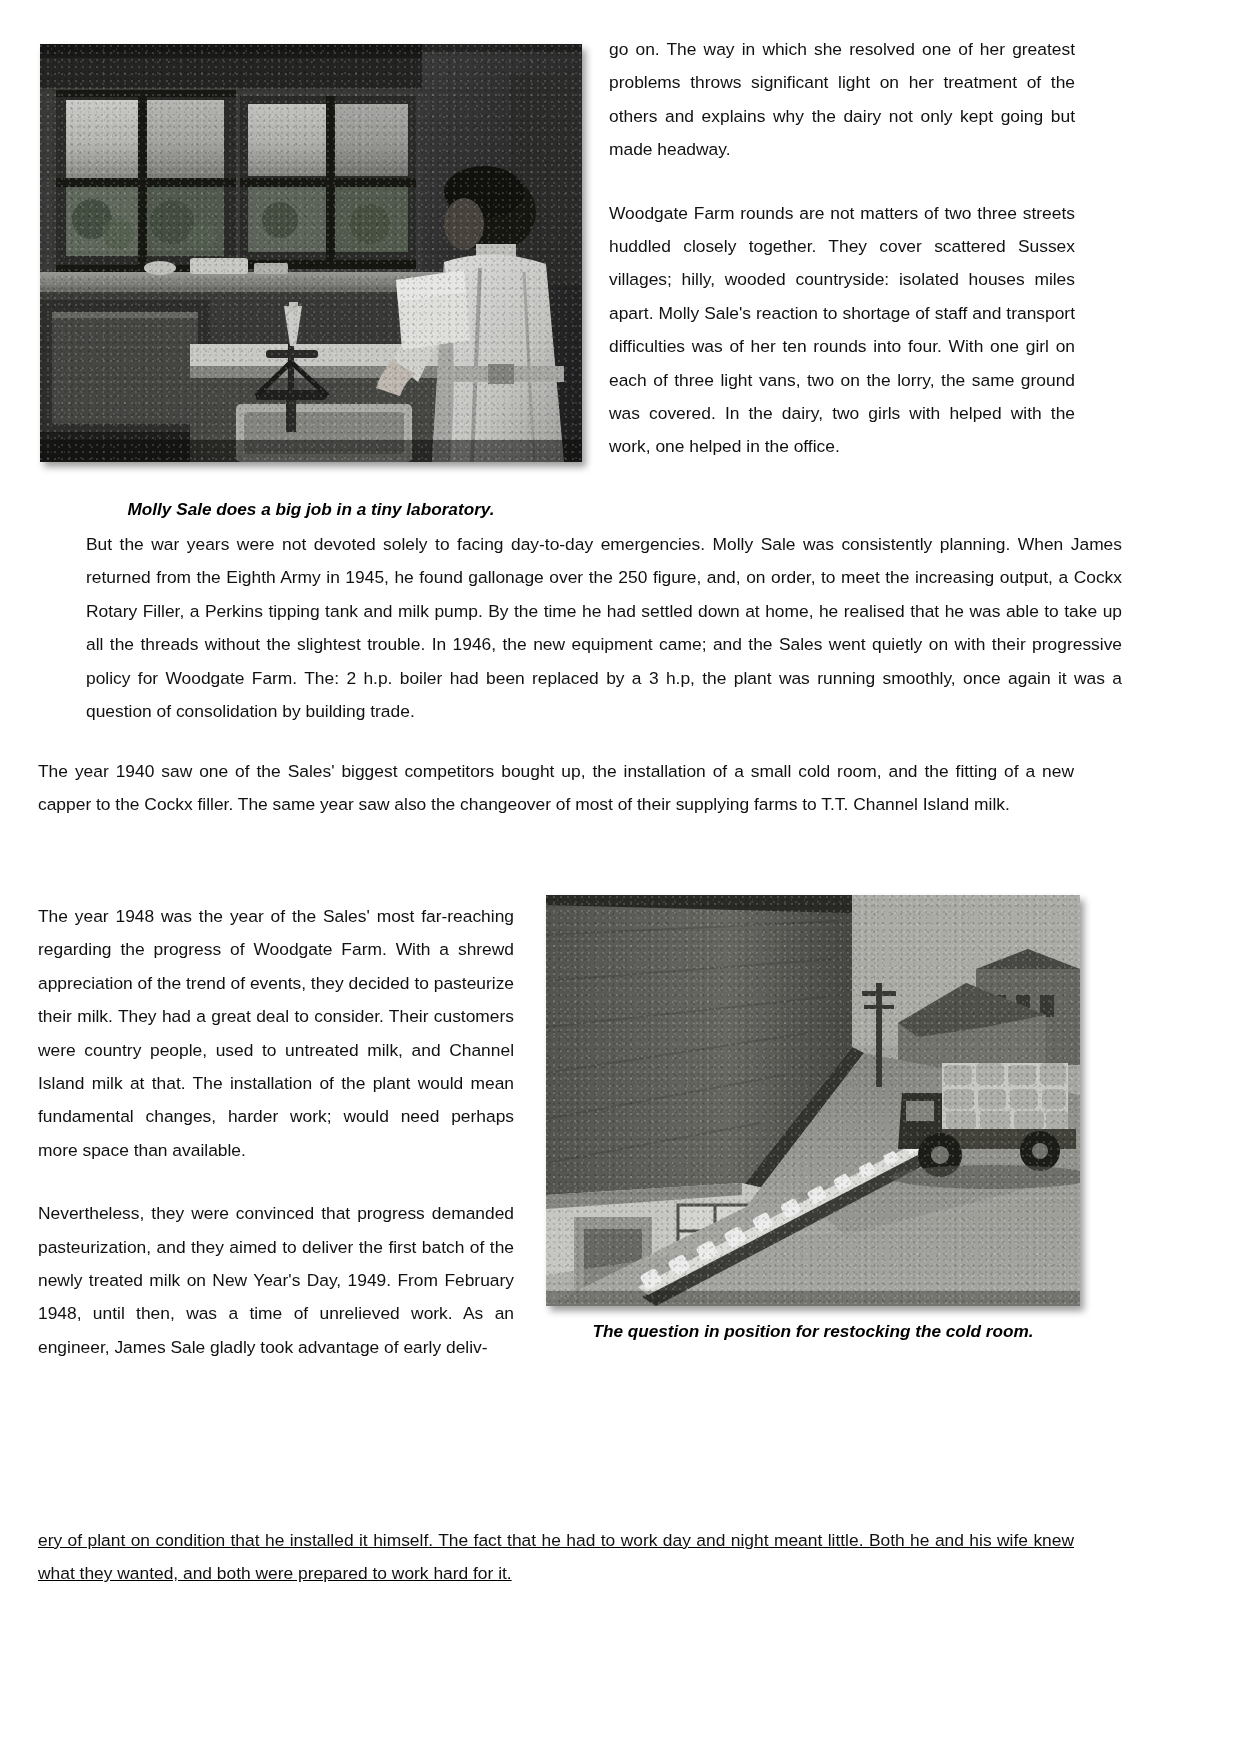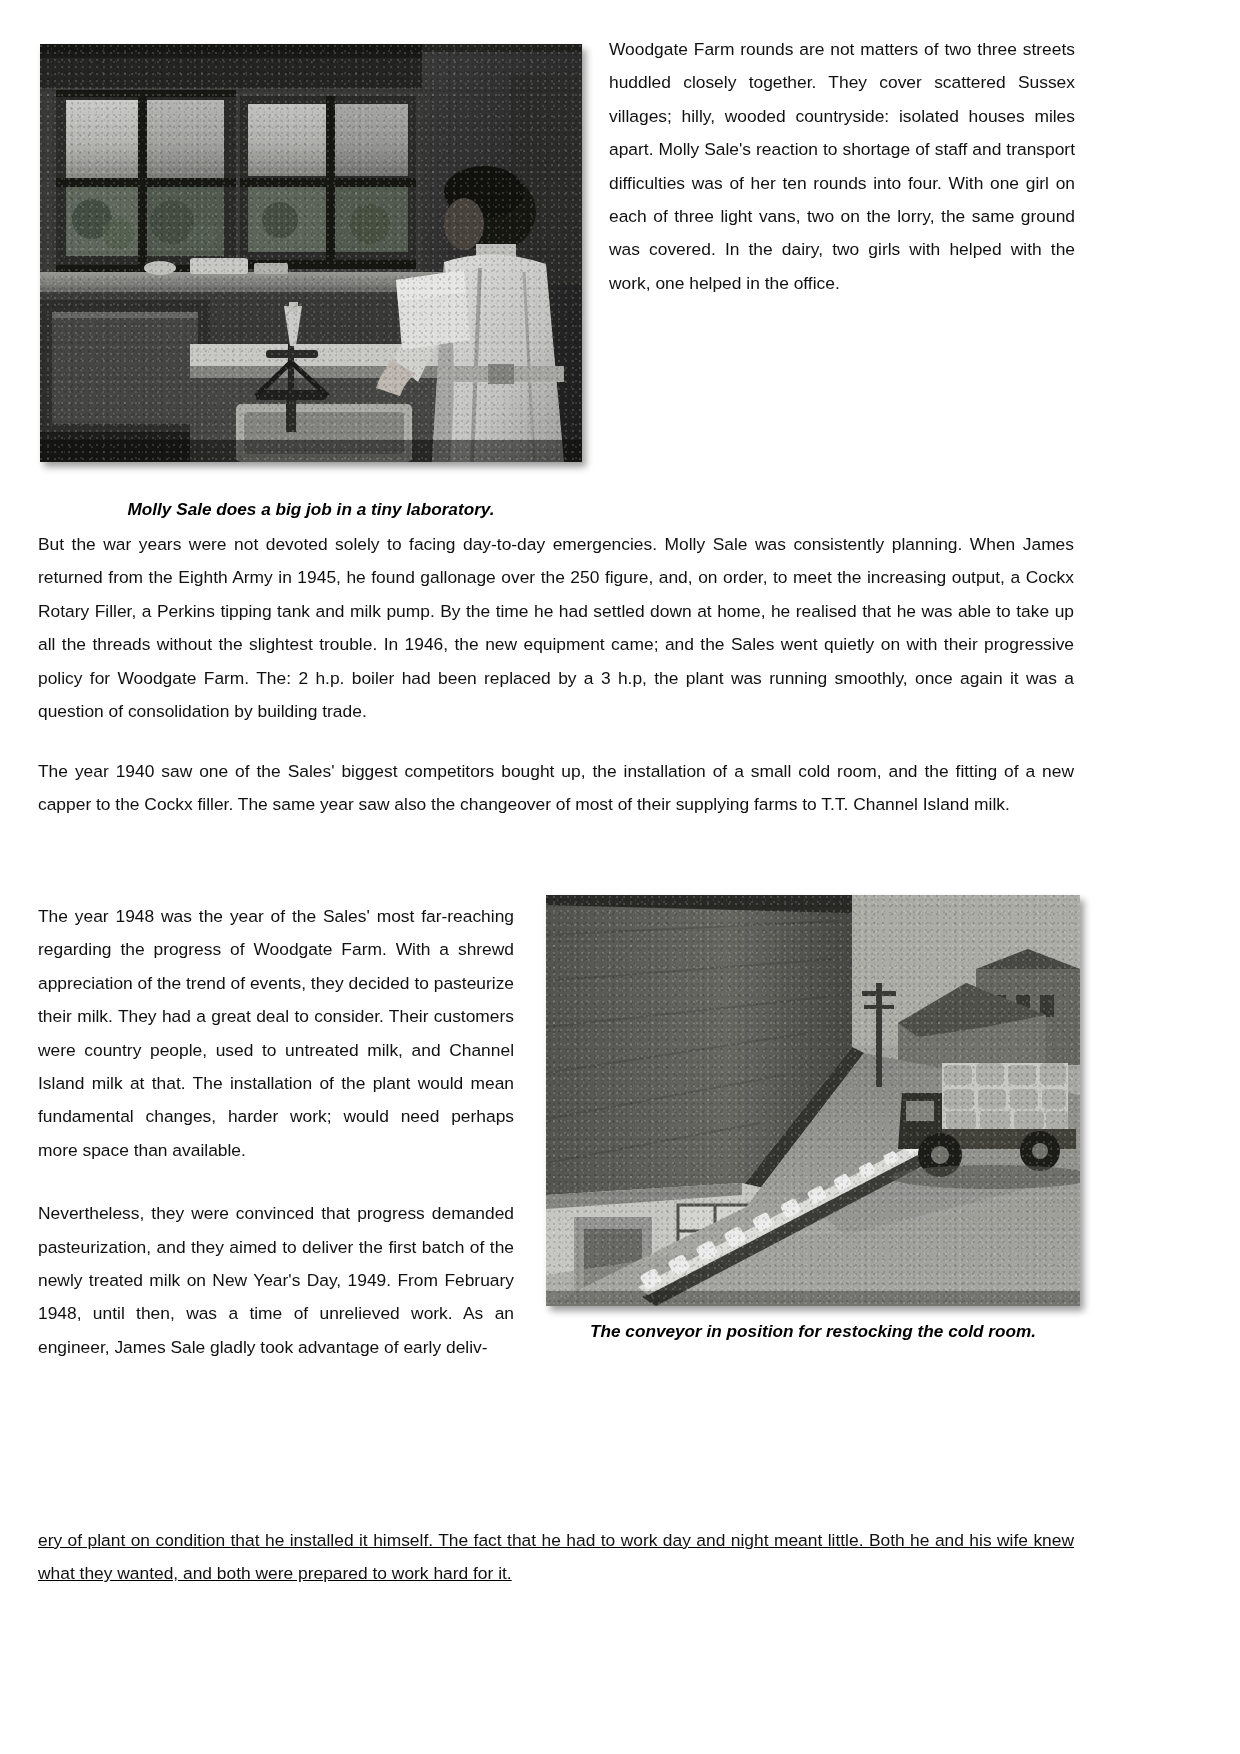--- a/index.html
+++ b/index.html
@@ -78,21 +78,21 @@
   }
 
   
   .full-block {
     position: absolute;
     left: 38px;
     width: 1036px;
   }
   .full-block p { margin: 0; }
 
-  #para-war     { top: 528px; }
+  #para-war     { top: 528px; margin-left: 48px; }
   #para-1947    { top: 755px; }
 
   
   .lower-section {
     position: absolute;
     left: 0;
     top: 895px;
     width: 1240px;
   }
   .lower-left-col {
@@ -286,20 +286,21 @@
           <rect x="0" y="396" width="542" height="22" fill="#0f0f0d" opacity="0.55"></rect>
           <rect x="0" y="0" width="542" height="8" fill="#0f0f0d" opacity="0.5"></rect>
         </svg>
         <div class="photo-noise"></div>
         <div class="photo-grain"></div>
       </div>
       <div class="caption fig1-caption">Molly Sale does a big job in a tiny laboratory.</div>
     </div>
 
     <div class="top-right-col">
+      <p class="body-text">go on. The way in which she resolved one of her greatest problems throws significant light on her treatment of the others and explains why the dairy not only kept going but made headway.</p>
       <p class="body-text">Woodgate Farm rounds are not matters of two three streets huddled closely together. They cover scattered Sussex villages; hilly, wooded countryside: isolated houses miles apart. Molly Sale's reaction to shortage of staff and transport difficulties was of her ten rounds into four. With one girl on each of three light vans, two on the lorry, the same ground was covered. In the dairy, two girls with helped with the work, one helped in the office.</p>
     </div>
   </div>
 
   <div class="full-block" id="para-war">
     <p class="body-text">But the war years were not devoted solely to facing day-to-day emergencies. Molly Sale was consistently planning. When James returned from the Eighth Army in 1945, he found gallonage over the 250 figure, and, on order, to meet the increasing output, a Cockx Rotary Filler, a Perkins tipping tank and milk pump. By the time he had settled down at home, he realised that he was able to take up all the threads without the slightest trouble. In 1946, the new equipment came; and the Sales went quietly on with their progressive policy for Woodgate Farm. The: 2 h.p. boiler had been replaced by a 3 h.p, the plant was running smoothly, once again it was a question of consolidation by building trade.</p>
   </div>
 
   <div class="full-block" id="para-1947">
     <p class="body-text">The year 1940 saw one of the Sales' biggest competitors bought up, the installation of a small cold room, and the fitting of a new capper to the Cockx filler. The same year saw also the changeover of most of their supplying farms to T.T. Channel Island milk.</p>
@@ -434,21 +435,21 @@
           <rect x="330" y="88" width="6" height="104" fill="#3c3c37"></rect>
           <rect x="316" y="96" width="34" height="5" fill="#3c3c37"></rect>
           <rect x="318" y="110" width="30" height="4" fill="#3c3c37"></rect>
 
           <rect x="0" y="0" width="534" height="411" fill="#1f1f1b" opacity="0.07"></rect>
           <rect x="0" y="396" width="534" height="15" fill="#1a1a16" opacity="0.35"></rect>
         </svg>
         <div class="photo-noise"></div>
         <div class="photo-grain"></div>
       </div>
-      <div class="caption fig2-caption">The conveyor in position for restocking the cold room.</div>
+      <div class="caption fig2-caption">The question in position for restocking the cold room.</div>
     </div>
   </div>
 
   <div id="para-tail">
     <p class="body-text">ery of plant on condition that he installed it himself. The fact that he had to work day and night meant little. Both he and his wife knew what they wanted, and both were prepared to work hard for it.</p>
   </div>
 
 </div>
 
 </body></html>

